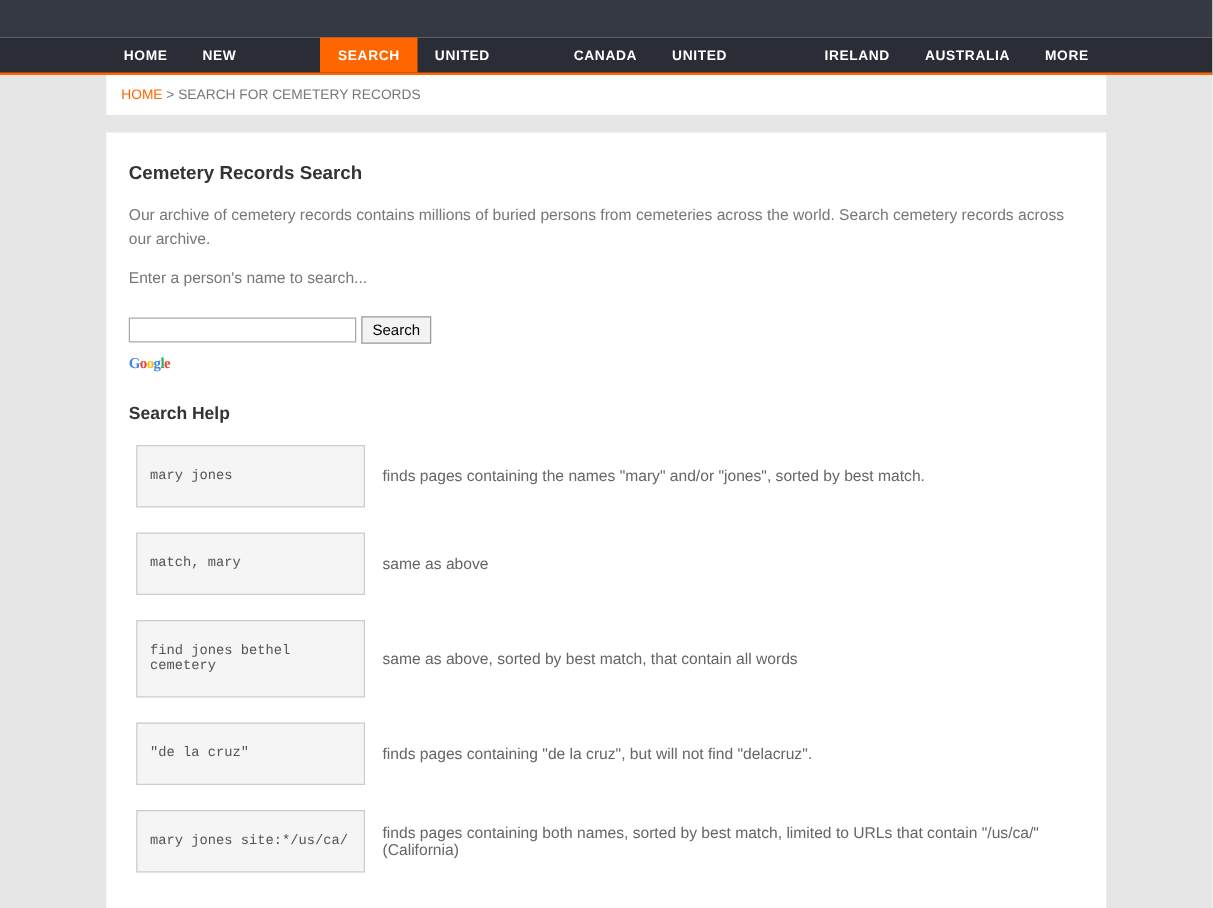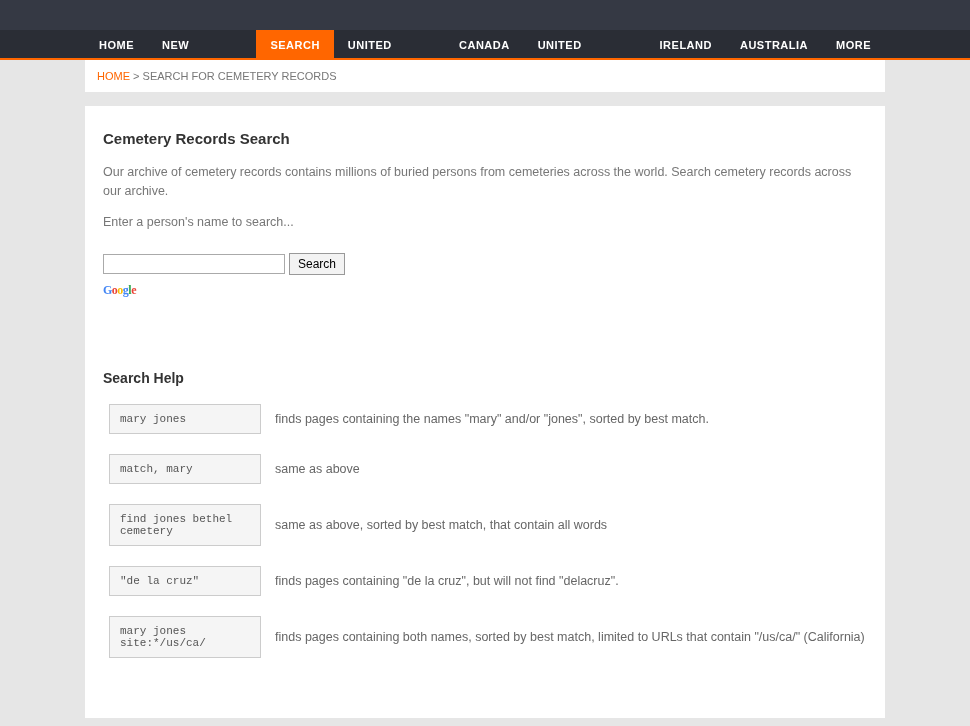--- a/index.html
+++ b/index.html
@@ -95,33 +95,33 @@
   .google-logo .o1 { color:#EA4335; }
   .google-logo .o2 { color:#FBBC05; }
   .google-logo .g2 { color:#4285F4; }
   .google-logo .l  { color:#34A853; }
   .google-logo .e  { color:#EA4335; }
 
   h3.help-title {
     font-size: 14px;
     font-weight: bold;
     color: #333;
-    margin-top: 72px;
+    margin-top: 24px;
     margin-bottom: 18px;
   }
   .help-row {
     display: flex;
     align-items: center;
     margin-bottom: 20px;
   }
   .help-example {
-    width: 152px;
+    width: 183px;
     border: 1px solid #ccc;
     background: #f5f5f5;
-    padding: 8px 10px;
+    padding: 18px 10px;
     font-family: "Courier New", monospace;
     font-size: 11px;
     color: #555;
     margin-left: 6px;
     margin-right: 14px;
   }
   .help-desc {
     font-size: 12.5px;
     color: #666;
     flex: 1;

